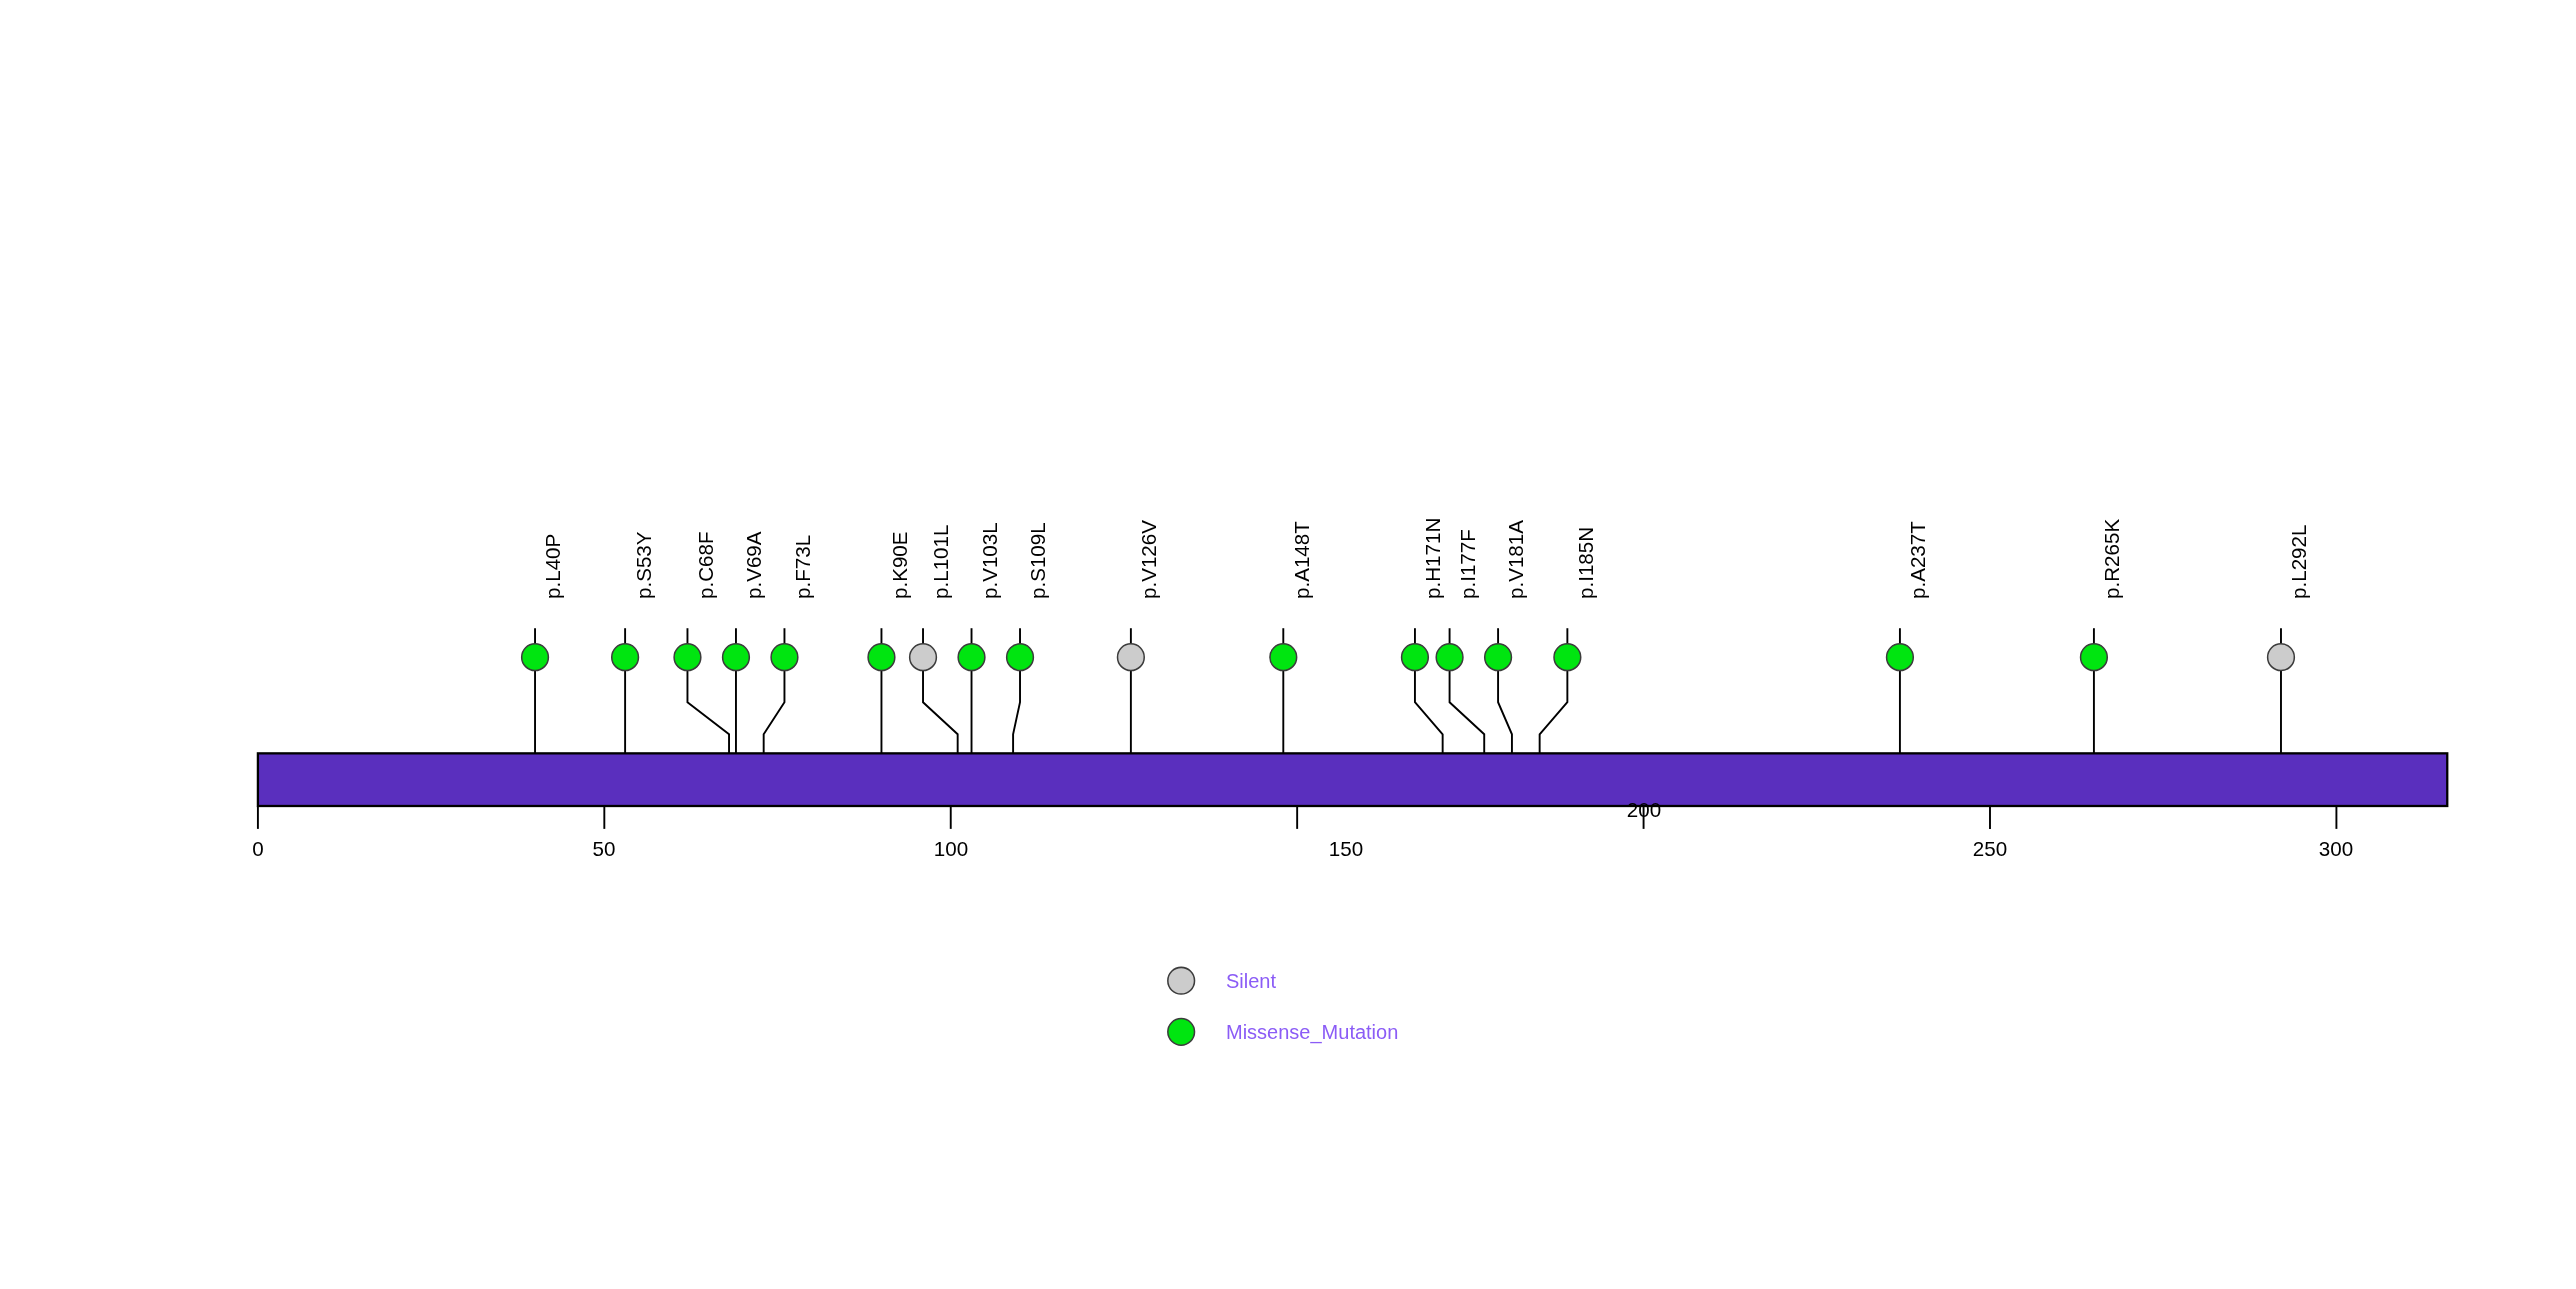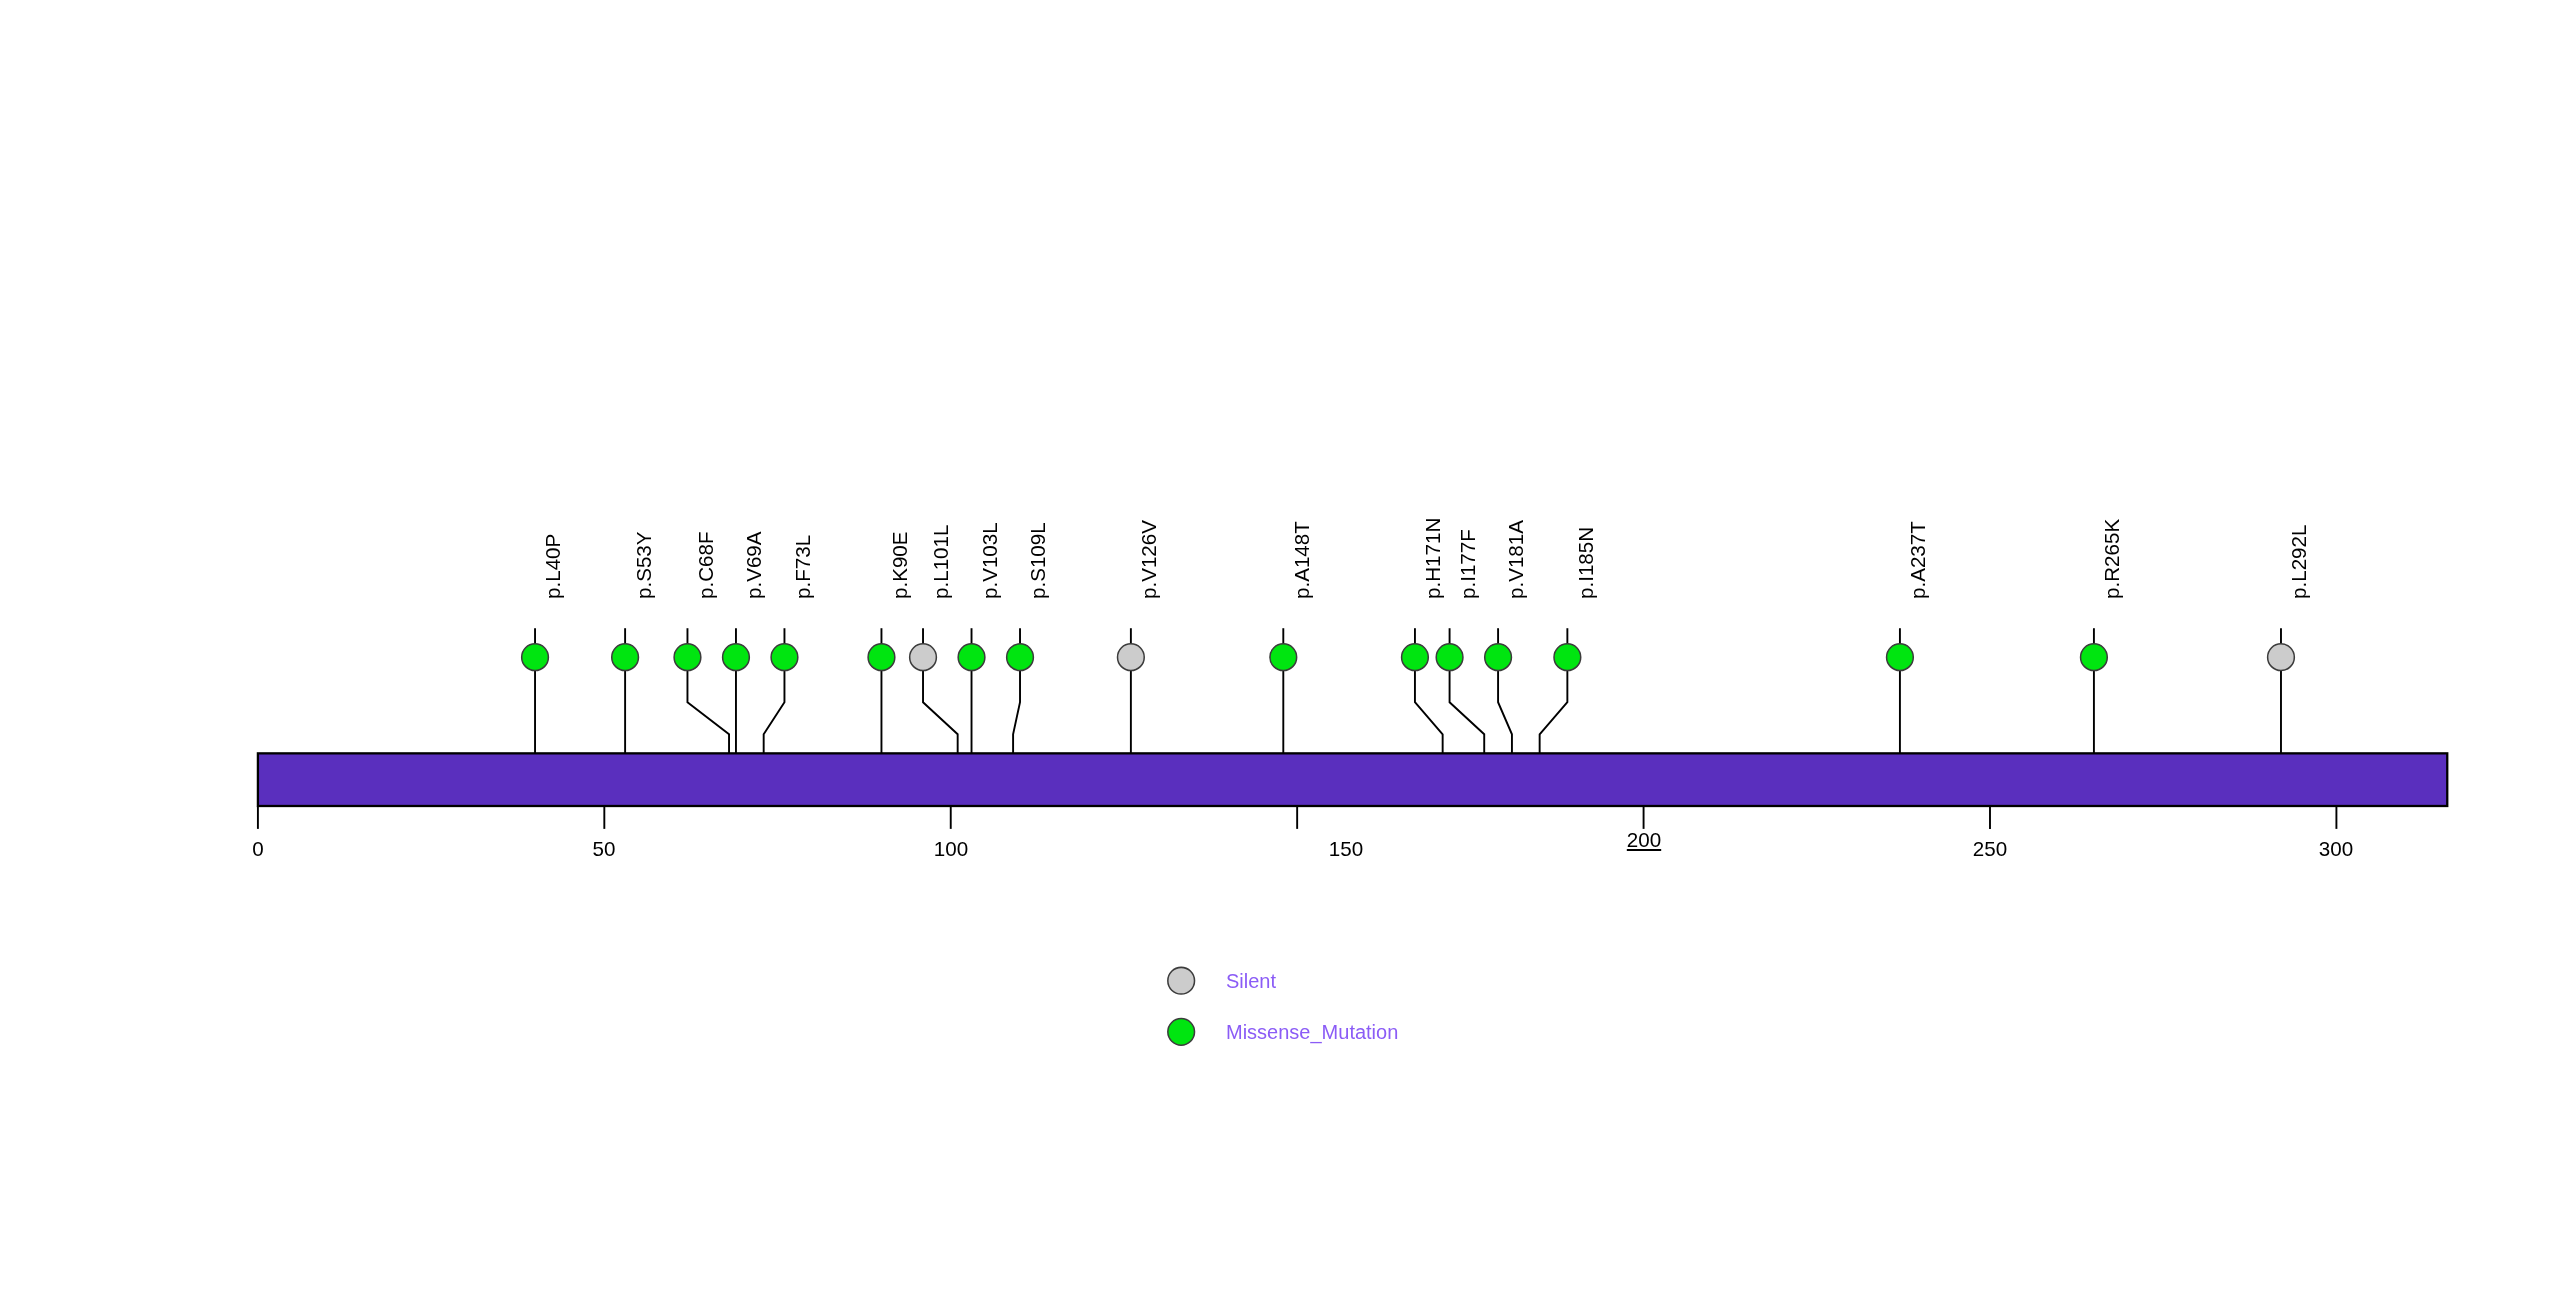--- a/index.html
+++ b/index.html
@@ -112,21 +112,21 @@
       <div class="lbl" style="left: 1576px; top: 599px;">p.I185N</div>
       <div class="lbl" style="left: 1908px; top: 599px;">p.A237T</div>
       <div class="lbl" style="left: 2102px; top: 599px;">p.R265K</div>
       <div class="lbl" style="left: 2289px; top: 599px;">p.L292L</div>
     </div>
   <div id="ticklabels-layer">
       <div class="tick-lbl" style="left: 258px; top: 839px;">0</div>
       <div class="tick-lbl" style="left: 604px; top: 839px;">50</div>
       <div class="tick-lbl" style="left: 951px; top: 839px; text-align: center;">100</div>
       <div class="tick-lbl" style="left: 1346px; top: 839px;">150</div>
-      <div class="tick-lbl" style="left: 1644px; top: 830px; text-decoration: underline;">200</div>
+      <div class="tick-lbl" style="left: 1644px; top: 800px;">200</div>
       <div class="tick-lbl" style="left: 1990px; top: 839px;">250</div>
       <div class="tick-lbl" style="left: 2336px; top: 839px;">300</div>
     </div>
   <div id="legendlabels-layer">
       <div class="legend-lbl" style="left: 1226px; top: 971px;">Silent</div>
       <div class="legend-lbl" style="left: 1226px; top: 1022px; text-align: center;">Missense_Mutation</div>
     </div>
 </div>
 
 

